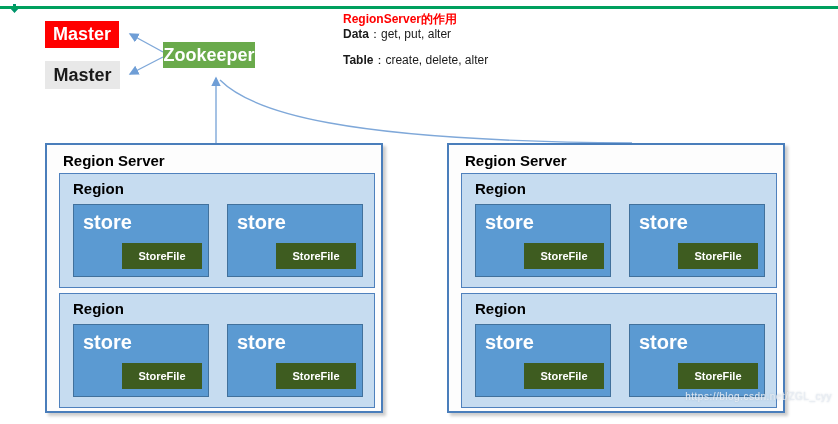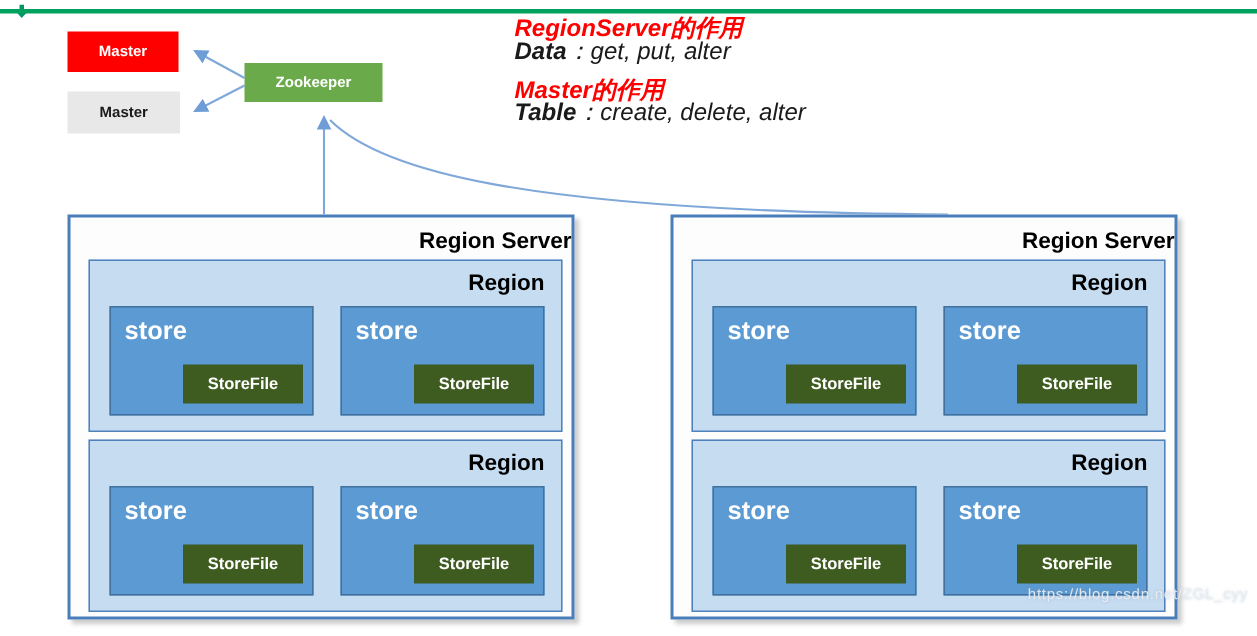--- a/index.html
+++ b/index.html
@@ -7,47 +7,47 @@
   .canvas {
     position:relative; width:838px; height:424px; background:#ffffff;
     overflow:hidden; font-family:"Liberation Sans", sans-serif;
   }
   
   .top-line { position:absolute; left:0; top:6px; width:838px; height:3px; background:#00a05e; }
   .top-glyph { position:absolute; left:6px; top:0; width:16px; height:10px; }
 
   
   .nodebox { position:absolute; display:flex; align-items:center; justify-content:center;
-             font-weight:bold; font-size:10px; }
+             font-weight:bold; font-size:18px; }
   .master-red  { left:45px; top:21px; width:74px; height:27px; background:#ff0000; color:#ffffff; }
   .master-gray { left:45px; top:61px; width:75px; height:28px; background:#e8e8e8; color:#1a1a1a; }
   .zookeeper   { left:163px; top:42px; width:92px; height:26px; background:#6aaa4b; color:#ffffff; }
 
   
   .arrows { position:absolute; left:0; top:0; width:838px; height:424px; pointer-events:none; }
 
   
-  .notes { position:absolute; left:343px; top:12px; font-size:16px; line-height:15px; color:#1a1a1a;font-style:italic; }
+  .notes { position:absolute; left:343px; top:12px; font-size:12px; line-height:15px; color:#1a1a1a; }
   .note-heading { color:#ff0000; font-weight:bold; }
   .note-group { margin-bottom:11px; }
   .note-line b { font-weight:bold;text-align:right; }
 
   
   .rs { position:absolute; top:143px; width:338px; height:270px; background:#fdfdfd;
-        border:2px solid #4a7ebb; box-shadow:3px 3px 3px #cccccc;text-align:right; }
+        border:2px solid #4a7ebb; box-shadow:3px 3px 3px #cccccc; }
   .rs-left  { left:45px; }
   .rs-right { left:447px; }
   .rs-title { font-weight:bold; font-size:15px; color:#000000; padding:7px 0 0 16px; height:28px; }
   .region { margin:0 6px 5px 12px; height:115px; background:#c6dcf0; border:1.5px solid #4f81bd;
             padding:4px 11px 0 13px; }
   .region + .region { margin-top:5px; }
   .region-title { font-weight:bold; font-size:15px; color:#000000; height:24px; padding-top:2px; }
   .stores { display:flex; gap:18px; margin-top:2px; }
   .store { position:relative; width:140px; height:73px; background:#5b9ad2; border:1.5px solid #41719c; }
-  .store-label { position:absolute; left:9px; top:6px; color:#ffffff; font-weight:bold; font-size:17px; }
+  .store-label { position:absolute; left:9px; top:6px; color:#ffffff; font-weight:bold; font-size:20px; }
   .storefile { position:absolute; right:6px; bottom:7px; width:80px; height:26px; background:#3e5c20;
                color:#ffffff; font-weight:bold; font-size:11px;
                display:flex; align-items:center; justify-content:center;margin-top:48px; }
 
   
   .watermark { position:absolute; right:6px; top:391px; font-size:10px; letter-spacing:0.5px;
                color:rgba(233,238,244,0.92); text-shadow:0 0 2px rgba(130,150,170,0.45); }
 </style>
 </head>
 <body>
@@ -82,21 +82,20 @@
     <path d="M216,143 L216,78" stroke="#7fa8d9" stroke-width="1.4" fill="none" marker-end="url(#ah)"></path>
     <path d="M632,143 C340,141 252,112 220,80" stroke="#7fa8d9" stroke-width="1.4" fill="none"></path>
   </svg>
 
   <div class="notes">
     <div class="note-group">
       <div class="note-heading">RegionServer的作用</div>
       <div class="note-line"><b>Data</b><span>：get, put, alter</span></div>
     </div>
     <div class="note-group">
-      <div class="note-heading">Master的作用</div>
       <div class="note-line"><b>Table</b><span>：create, delete, alter</span></div>
     </div>
   </div>
 
   <div class="rs rs-left">
     <div class="rs-title">Region Server</div>
     <div class="region">
       <div class="region-title">Region</div>
       <div class="stores">
         <div class="store">

